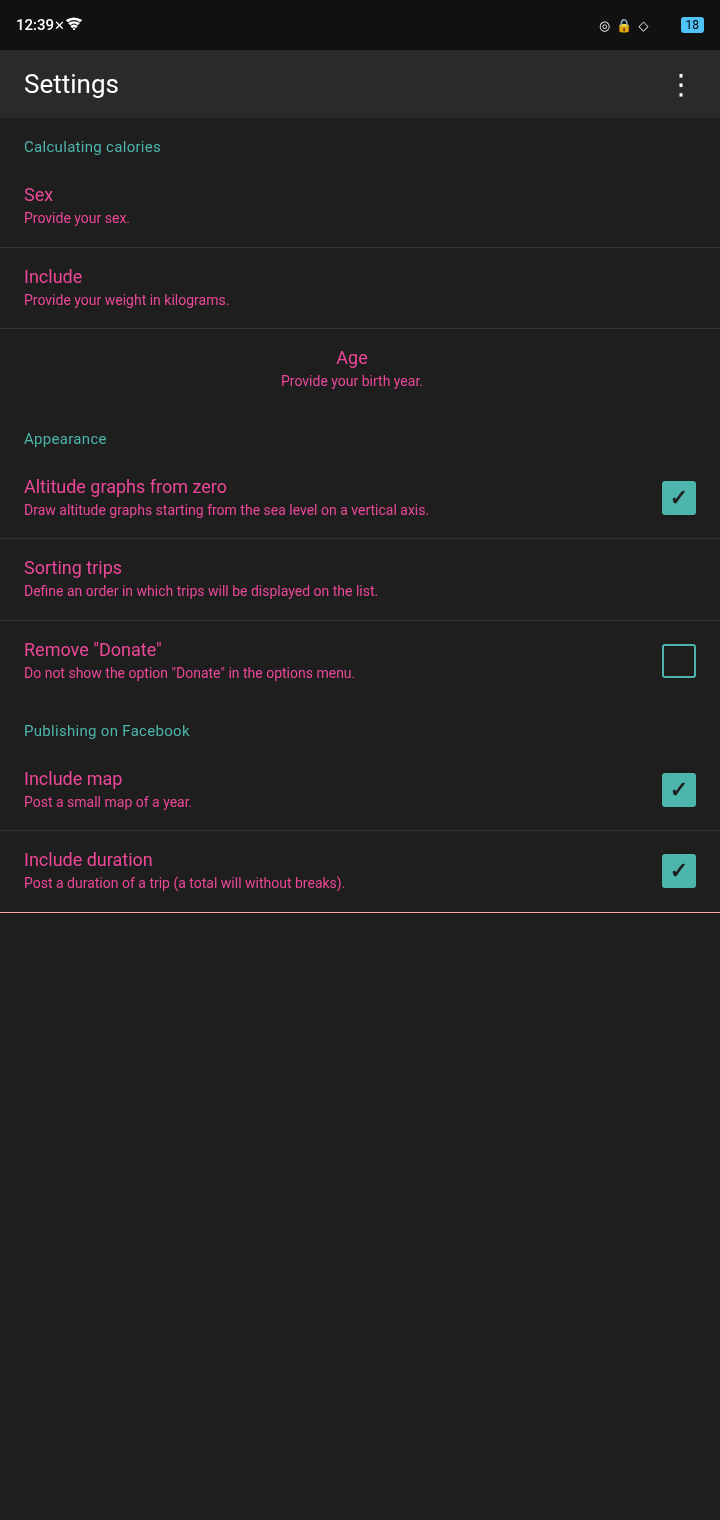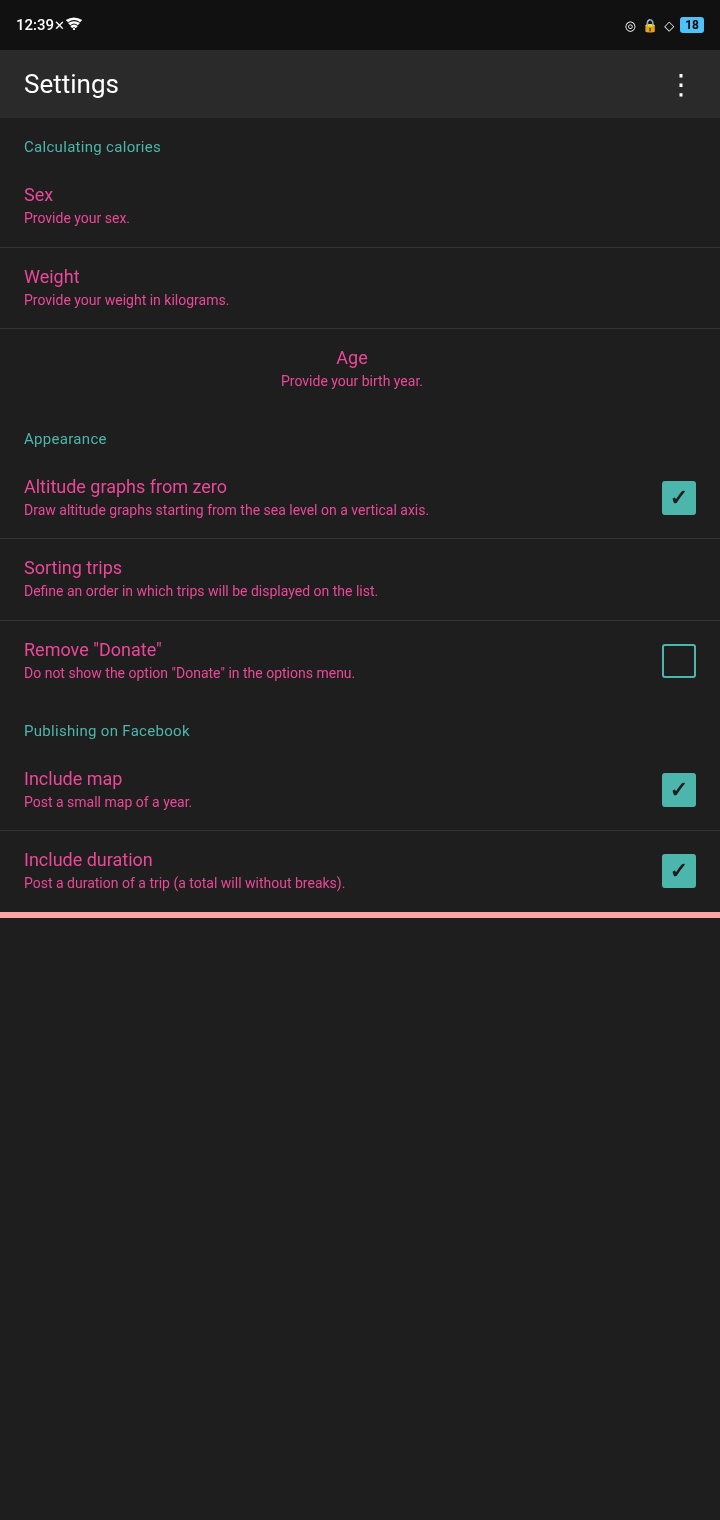--- a/index.html
+++ b/index.html
@@ -37,21 +37,22 @@
       gap: 6px;
       color: #ffffff;
       font-size: 13px;
     }
     .battery-box {
       background-color: #4fc3f7;
       color: #000;
       padding: 1px 5px;
       border-radius: 3px;
       font-size: 12px;
-      font-weight: bold;
+      font-weight: normal;
+      margin-left: 26px;
     }
 
     
     .toolbar {
       background-color: #2a2a2a;
       height: 68px;
       display: flex;
       align-items: center;
       justify-content: space-between;
       padding: 0 24px;
@@ -172,21 +173,21 @@
 
     <div class="setting-item">
       <div class="setting-text">
         <div class="setting-title">Sex</div>
         <div class="setting-desc">Provide your sex.</div>
       </div>
     </div>
 
     <div class="setting-item">
       <div class="setting-text">
-        <div class="setting-title">Weight</div>
+        <div class="setting-title">Include</div>
         <div class="setting-desc">Provide your weight in kilograms.</div>
       </div>
     </div>
 
     <div class="setting-item" style="border-bottom:none;text-align:center;">
       <div class="setting-text">
         <div class="setting-title">Age</div>
         <div class="setting-desc">Provide your birth year.</div>
       </div>
     </div>
@@ -228,21 +229,21 @@
     <div class="setting-item">
       <div class="setting-text">
         <div class="setting-title">Include map</div>
         <div class="setting-desc">Post a small map of a year.</div>
       </div>
       <div class="checkbox checked">
         <span class="checkmark">✓</span>
       </div>
     </div>
 
-    <div class="setting-item" style="border-bottom:6px solid #fca5a5;">
+    <div class="setting-item" style="border-bottom:1px solid #fca5a5;">
       <div class="setting-text">
         <div class="setting-title">Include duration</div>
         <div class="setting-desc">Post a duration of a trip (a total will without breaks).</div>
       </div>
       <div class="checkbox checked">
         <span class="checkmark">✓</span>
       </div>
     </div>
   </div>
 

